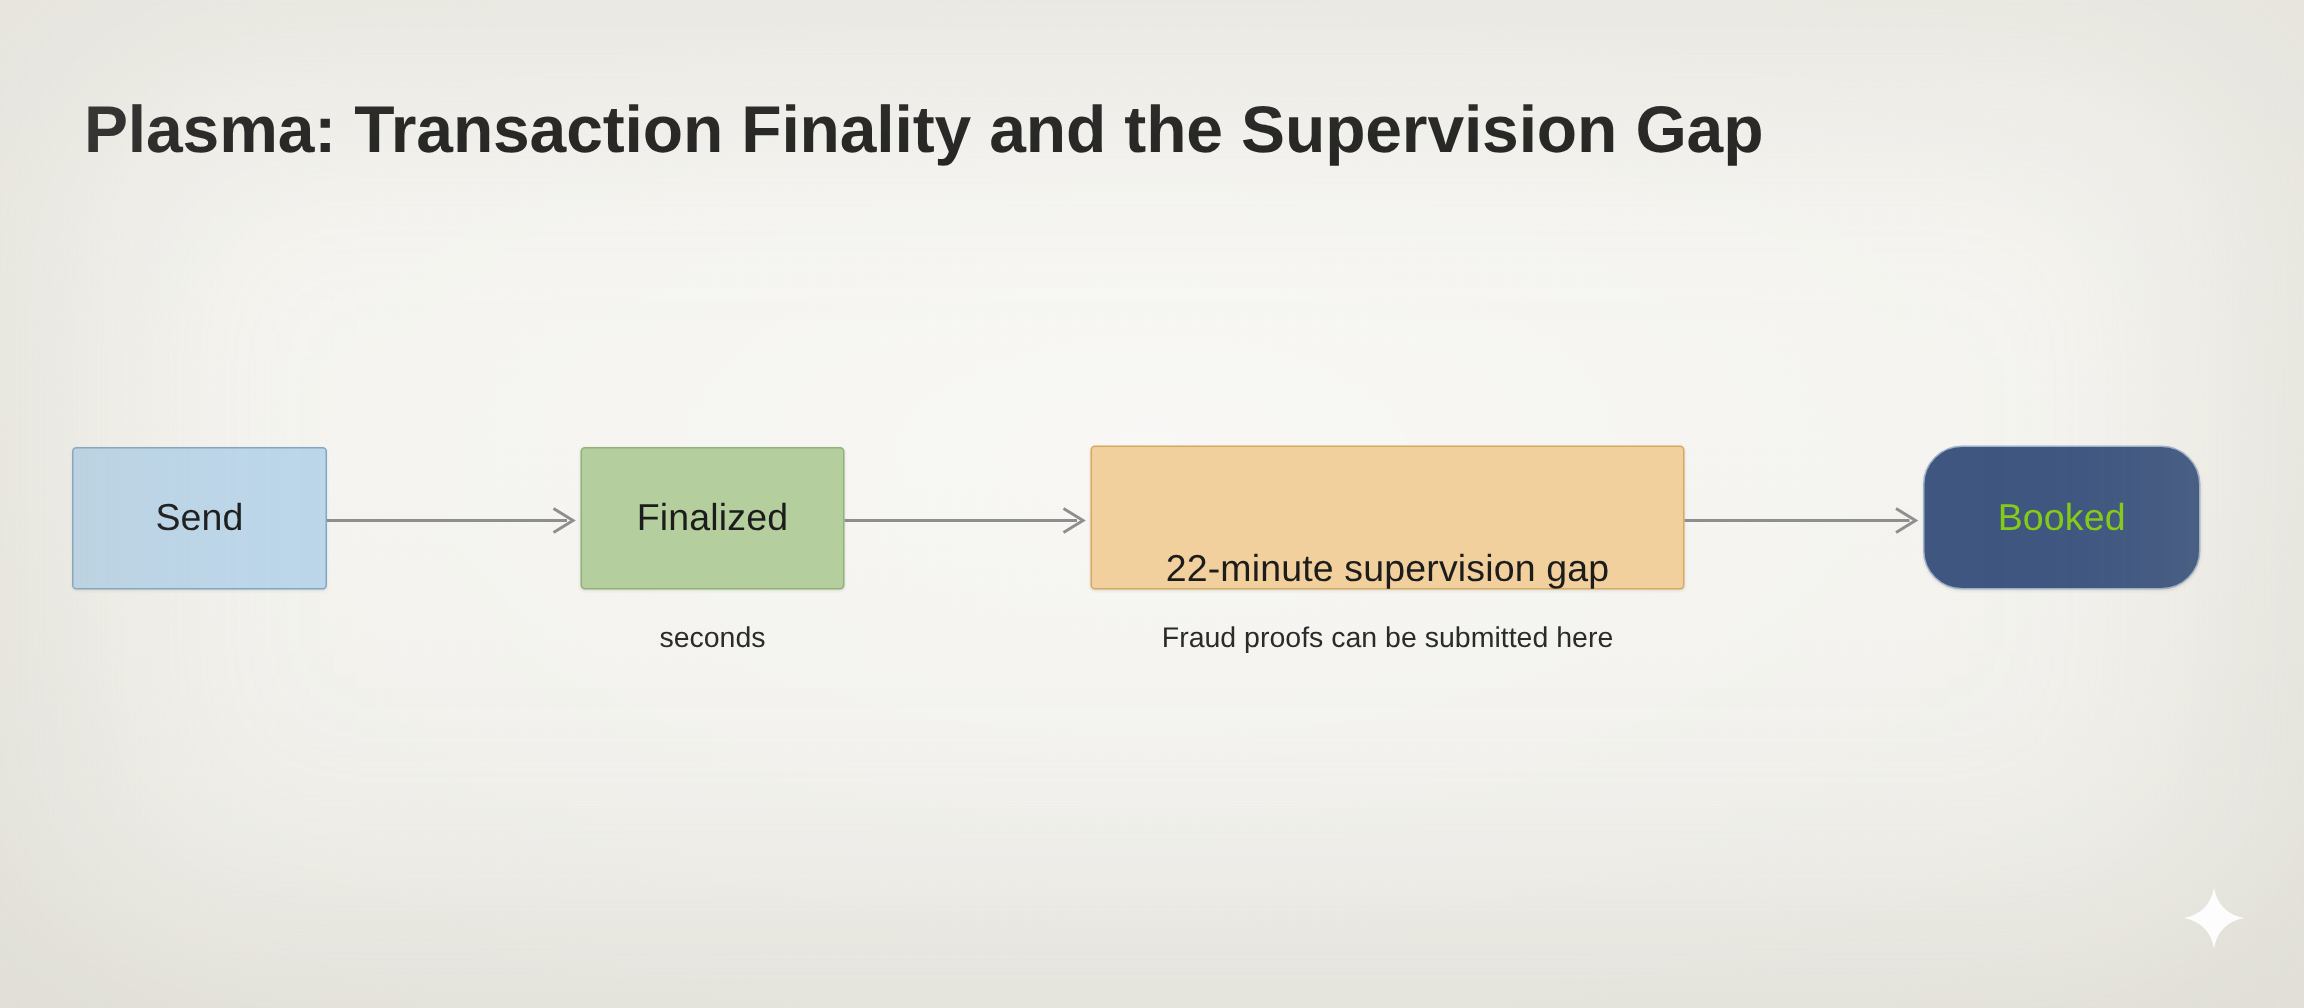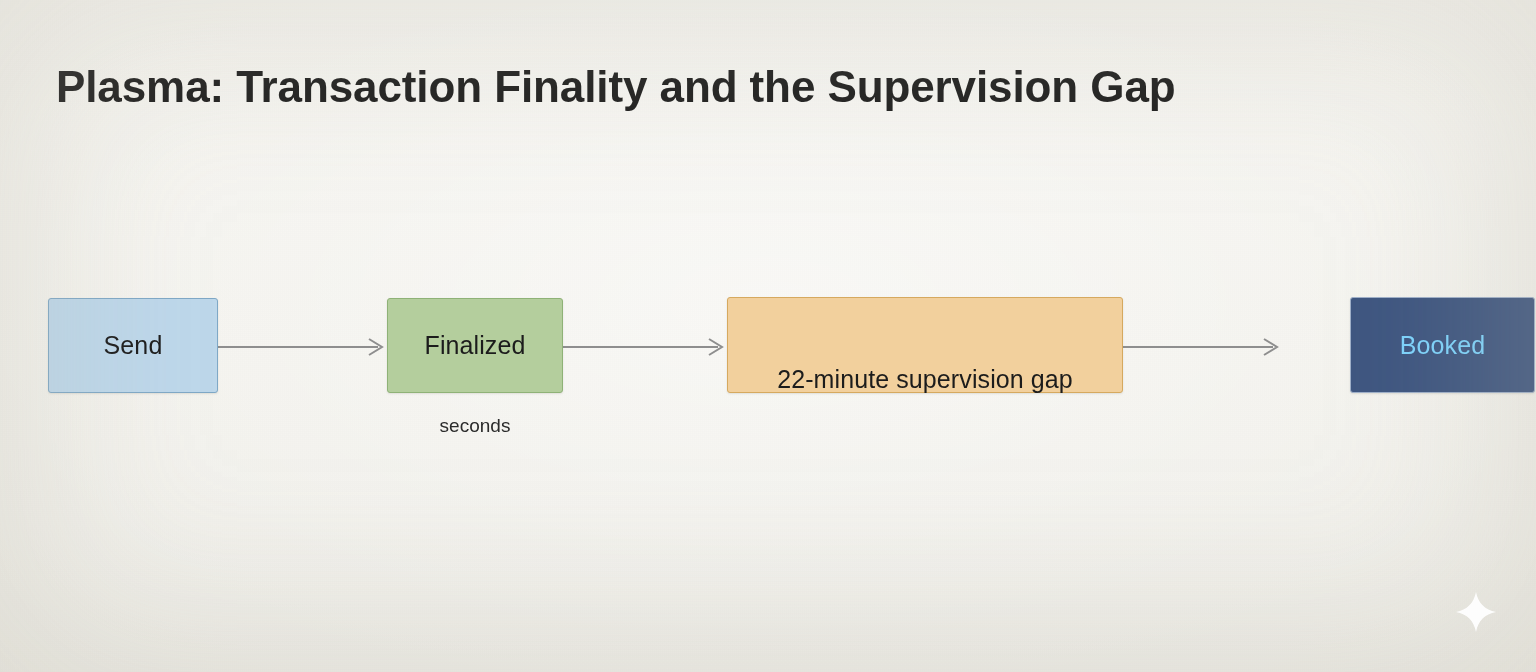--- a/index.html
+++ b/index.html
@@ -145,25 +145,26 @@
 
     <div class="node" style="left: 48px; top: 298px; width: 170px; height: 95px; background: rgb(189, 215, 234); border-color: rgb(127, 168, 198); color: rgb(28, 28, 28);">
       <span class="node-label">Send</span>
     </div>
     <div class="node" style="left: 387px; top: 298px; width: 176px; height: 95px; background: rgb(180, 206, 157); border-color: rgb(143, 178, 119); color: rgb(28, 28, 28);">
       <span class="node-label">Finalized</span>
     </div>
     <div class="node" style="left: 727px; top: 297px; width: 396px; height: 96px; background: rgb(242, 208, 157); border-color: rgb(214, 169, 95); color: rgb(28, 28, 28); align-items: flex-end;">
       <span class="node-label">22-minute supervision gap</span>
     </div>
-    <div class="node" style="left: 1350px; top: 297px; width: 185px; height: 96px; background: rgb(62, 86, 128); border-color: rgb(159, 176, 201); color: #7dd3fc;">
+    <div class="node" style="left: 1282px; top: 297px; width: 185px; height: 96px; background: rgb(62, 86, 128); border-color: rgb(159, 176, 201); color: #84cc16; border-radius: 26px;">
       <span class="node-label">Booked</span>
     </div>
 
     <div class="caption" style="left: 475px; top: 415px;">seconds</div>
+    <div class="caption" style="left: 925px; top: 415px;">Fraud proofs can be submitted here</div>
   </div>
 
   <div id="vignette"></div>
 
   <svg id="sparkle" viewBox="0 0 44 44">
     <path d="M22 2 C24.2 13.2 30.8 19.8 42 22 C30.8 24.2 24.2 30.8 22 42 C19.8 30.8 13.2 24.2 2 22 C13.2 19.8 19.8 13.2 22 2 Z" fill="#ffffff"></path>
   </svg>
 
 </div>
 

